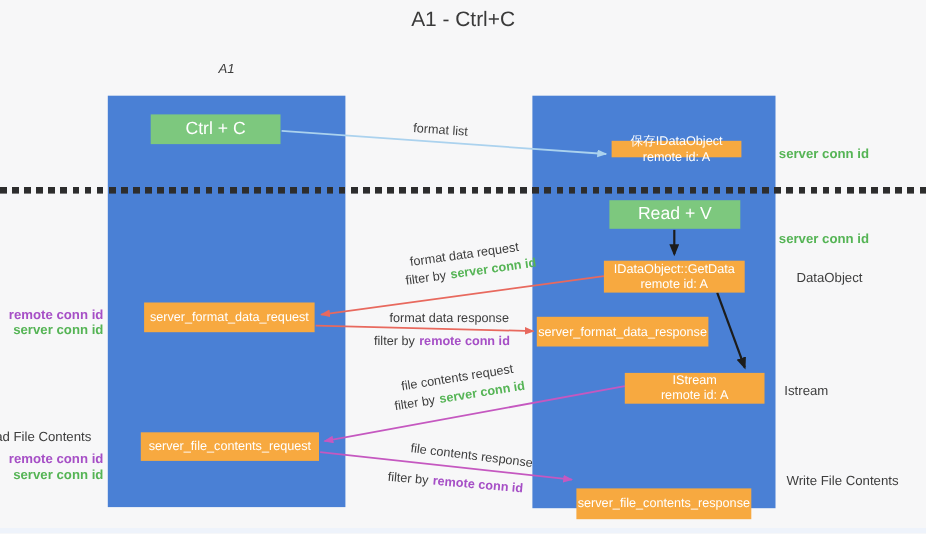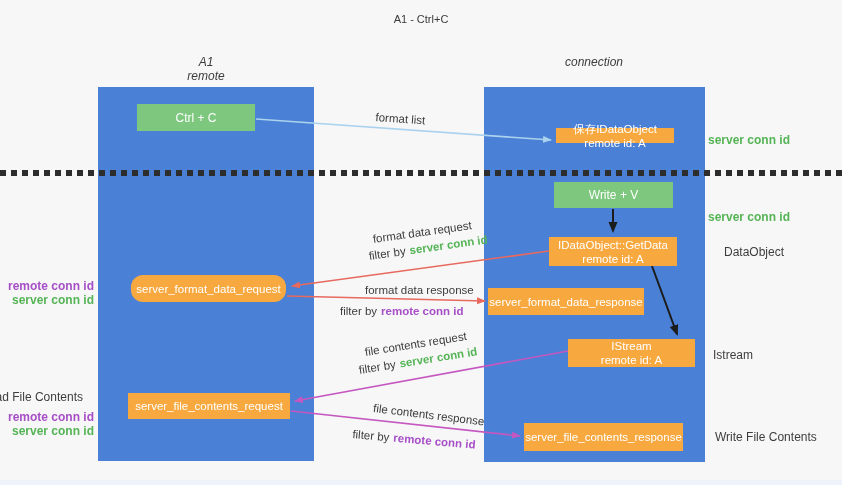--- a/index.html
+++ b/index.html
@@ -5,38 +5,38 @@
   * { margin:0; padding:0; box-sizing:border-box; }
   html,body { background:#f7f7f8; }
   .stage {
     position:relative; width:842px; height:485px; overflow:hidden;
     background:#f7f7f8;
     font-family:"Liberation Sans","DejaVu Sans",sans-serif;
     color:#3d3d3d;
   }
   .title {
     position:absolute; top:9px; left:0; width:842px;
-    text-align:center; font-size:11px; line-height:20px; color:#3a3a3a;
+    text-align:center; font-size:19px; line-height:20px; color:#3a3a3a;
   }
   .lane-hdr {
     position:absolute; top:55px; text-align:center;
     font-size:12px; line-height:14px; color:#3c3c3c;font-style:italic;
   }
   .lane-rect { position:absolute; background:#4a80d5; z-index:1; }
   .dotted {
     position:absolute; left:0; top:170px; width:842px; height:6px; z-index:2;
     background:repeating-linear-gradient(90deg,#2d2d2d 0 6px,transparent 6px 11px);
   }
   .arrows { position:absolute; left:0; top:0; z-index:3; pointer-events:none; }
   .box {
     position:absolute; z-index:4; display:flex; flex-direction:column;
     align-items:center; justify-content:center; color:#ffffff;
     text-align:center; white-space:nowrap;
   }
-  .green-box  { background:#7dc87e; font-size:12px; }
+  .green-box  { background:#7dc87e; font-size:16px; }
   .orange-box { background:#f7a940; font-size:11.5px; line-height:14px; }
   .lbl {
     position:absolute; z-index:5; font-size:11.5px; color:#3d3d3d;
     white-space:nowrap; transform-origin:left top;
   }
   .side { font-size:12px; }
   .right-align { text-align:right; }
   .g { color:#55b455; font-weight:bold; }
   .p { color:#a64fc6; font-weight:bold; }
   .filter-val { margin-left:4px; }
@@ -46,24 +46,22 @@
 <body>
 
 <div class="stage">
 
   <div class="title">
     <div>A1 - Ctrl+C</div>
   </div>
 
   <div class="lane-hdr" style="left:98px;width:216px;">
     <div>A1</div>
-    <div>remote</div>
   </div>
   <div class="lane-hdr" style="left:484px;width:220px;">
-    <div>connection</div>
   </div>
 
   <div class="lane-rect" style="left:98px;top:87px;width:216px;height:374px;"></div>
   <div class="lane-rect" style="left:484px;top:87px;width:221px;height:375px;"></div>
 
   <div class="dotted"></div>
 
   <svg class="arrows" width="842" height="485">
     <defs>
       <marker id="mblue" markerUnits="userSpaceOnUse" markerWidth="10" markerHeight="8" refX="8" refY="3.5" orient="auto">
@@ -85,55 +83,55 @@
     <line x1="287" y1="296" x2="485" y2="301" stroke="#e8695e" stroke-width="1.6" marker-end="url(#mred)"></line>
     <line x1="652" y1="266" x2="677" y2="334" stroke="#1c1c1c" stroke-width="2" marker-end="url(#mblk)"></line>
     <line x1="568" y1="351" x2="295" y2="401" stroke="#c558c0" stroke-width="1.6" marker-end="url(#mmag)"></line>
     <line x1="291" y1="411" x2="520" y2="436" stroke="#c558c0" stroke-width="1.6" marker-end="url(#mmag)"></line>
   </svg>
 
   <div class="box green-box" style="left:137px;top:104px;width:118px;height:27px;">
     <div>Ctrl + C</div>
   </div>
   <div class="box green-box" style="left:554px;top:182px;width:119px;height:26px;">
-    <div>Write + V</div>
+    <div>Read + V</div>
   </div>
   <div class="box orange-box" style="left:556px;top:128px;width:118px;height:15px;">
     <div>保存IDataObject</div>
     <div>remote id: A</div>
   </div>
   <div class="box orange-box" style="left:549px;top:237px;width:128px;height:29px;justify-content:flex-end;">
     <div>IDataObject::GetData</div>
     <div>remote id: A</div>
   </div>
   <div class="box orange-box" style="left:568px;top:339px;width:127px;height:28px;">
     <div>IStream</div>
     <div>remote id: A</div>
   </div>
-  <div class="box orange-box" style="left:131px;top:275px;width:155px;height:27px;border-radius:12px;">
+  <div class="box orange-box" style="left:131px;top:275px;width:155px;height:27px;">
     <div>server_format_data_request</div>
   </div>
   <div class="box orange-box" style="left:128px;top:393px;width:162px;height:26px;">
     <div>server_file_contents_request</div>
   </div>
   <div class="box orange-box" style="left:488px;top:288px;width:156px;height:27px;">
     <div>server_format_data_response</div>
   </div>
-  <div class="box orange-box" style="left:524px;top:423px;width:159px;height:28px;">
+  <div class="box orange-box" style="left:524px;top:444px;width:159px;height:28px;">
     <div>server_file_contents_response</div>
   </div>
 
   <div class="lbl" style="left:376px;top:111px;transform:rotate(4deg);">format list</div>
 
   <div class="lbl" style="left:372px;top:233px;transform:rotate(-8deg);">format data request</div>
   <div class="lbl" style="left:368px;top:250px;transform:rotate(-8deg);">
     <span>filter by</span><span class="g filter-val">server conn id</span>
   </div>
 
-  <div class="lbl" style="left:365px;top:284px;">format data response</div>
+  <div class="lbl" style="left:354px;top:284px;">format data response</div>
   <div class="lbl" style="left:340px;top:305px;">
     <span>filter by</span><span class="p filter-val">remote conn id</span>
   </div>
 
   <div class="lbl" style="left:364px;top:346px;transform:rotate(-9deg);">file contents request</div>
   <div class="lbl" style="left:358px;top:364px;transform:rotate(-9deg);">
     <span>filter by</span><span class="g filter-val">server conn id</span>
   </div>
 
   <div class="lbl" style="left:374px;top:402px;transform:rotate(7deg);">file contents response</div>

